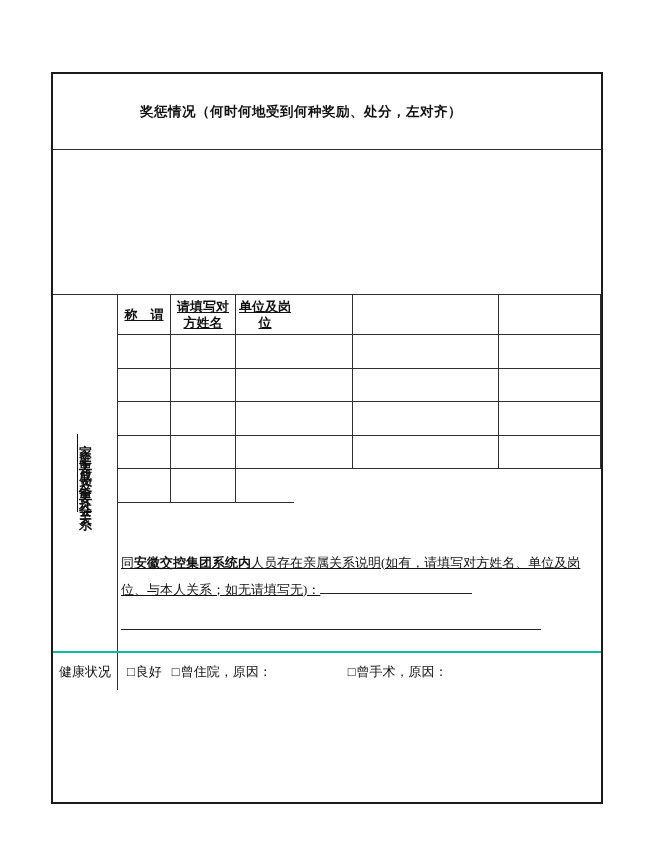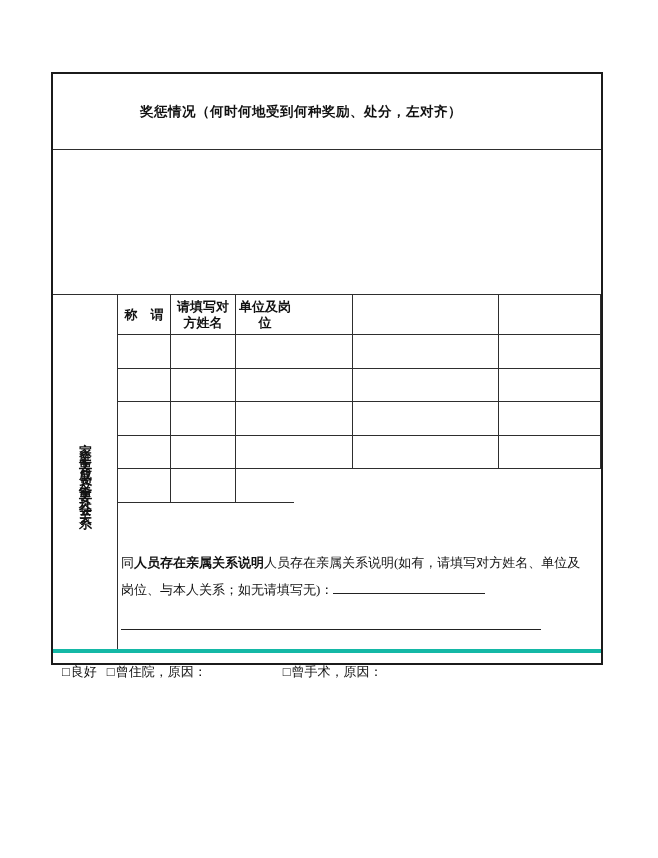--- a/index.html
+++ b/index.html
@@ -6,21 +6,21 @@
   html, body {
     width: 658px; height: 858px;
     background: #ffffff;
     font-family: "Liberation Serif", "DejaVu Serif", serif;
     color: #111111;
   }
   .page { position: relative; width: 658px; height: 858px; background: #ffffff; overflow: hidden; }
 
   .doc {
     position: absolute; left: 51px; top: 72px;
-    width: 552px; height: 593px;
+    width: 552px; height: 732px;
     border: 2px solid #1b1b1b;
     background: #ffffff;
   }
 
   
   .row-awards {
     height: 76px;
     border-bottom: 1px solid #2e2e2e;
     display: flex; align-items: center;
     padding-left: 87px;
@@ -34,22 +34,23 @@
 
   
   .row-empty {
     height: 145px;
     border-bottom: 1px solid #2e2e2e;
   }
 
   
   .row-family {
     height: 358px;
-    border-bottom: 4px solid #14b8a6;
+    border-bottom: 2px solid #14b8a6;
     display: flex;
+    text-decoration: underline;
   }
   .side-label-cell {
     width: 65px;
     border-right: 1px solid #2e2e2e;
     display: flex; align-items: center; justify-content: center;
   }
   .side-label-text {
     writing-mode: vertical-lr;
     text-orientation: upright;
     font-weight: bold;
@@ -163,27 +164,28 @@
             <div class="td c5"></div>
             <div class="td c0"></div>
             <div class="td c1"></div>
             <div class="td c2"></div>
             <div class="td c3"></div>
             <div class="td c4"></div>
             <div class="td c5"></div>
           </div>
 
         <div class="fam-note">
-          <span>同</span><span class="note-bold">人员存在亲属关系说明</span><span>人员存在亲属关系说明(如有，请填写对方姓名、单位及岗位、与本人关系；如无请填写无)：</span><span class="note-blank"></span>
+          <span>同</span><span class="note-bold">安徽交控集团系统内</span><span>人员存在亲属关系说明(如有，请填写对方姓名、单位及岗位、与本人关系；如无请填写无)：</span><span class="note-blank"></span>
           <div class="note-blank-line"></div>
         </div>
       </div>
     </div>
 
     <div class="row-health">
+      <div class="health-label-cell">健康状况</div>
       <div class="health-content">
         <span class="health-option o0">
             <span class="cb">□</span>
             <span>良好</span>
           </span>
         <span class="health-option o1">
             <span class="cb">□</span>
             <span>曾住院，原因：</span>
           </span>
         <span class="health-option o2">

